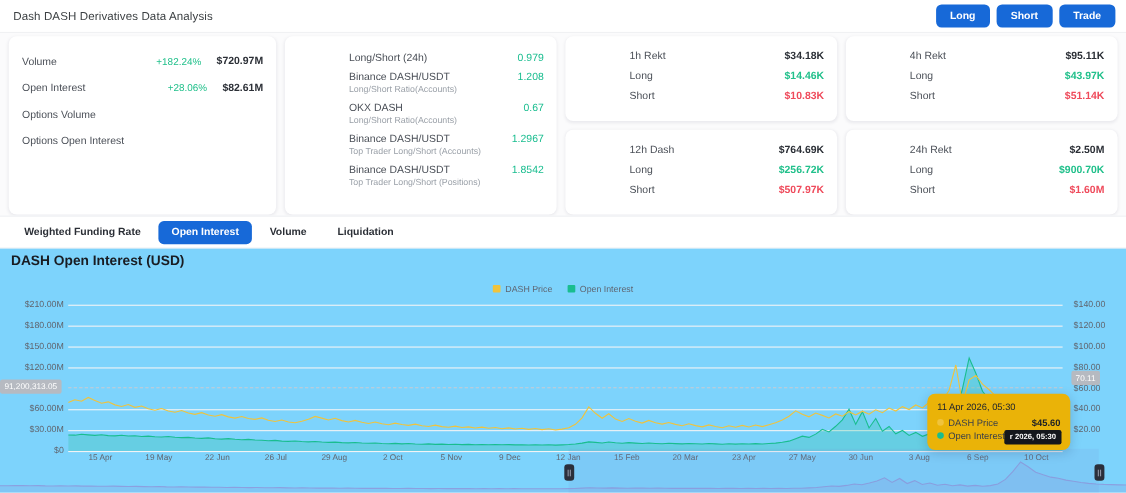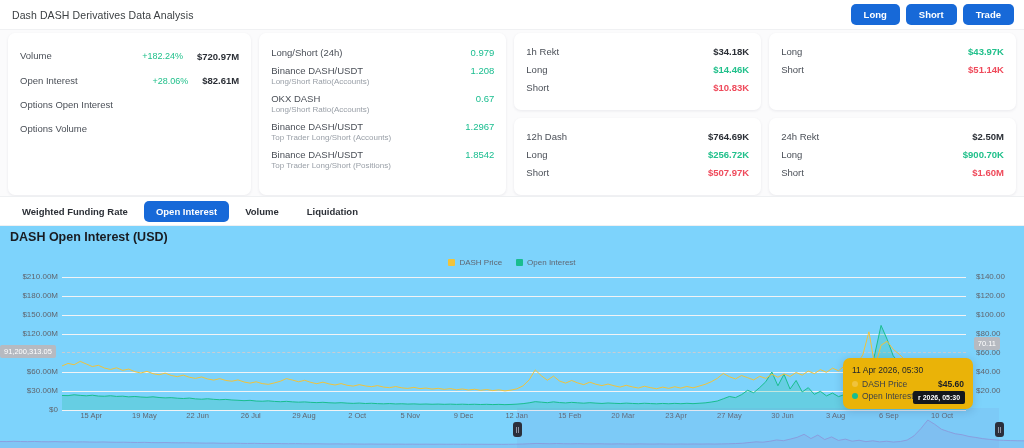--- a/index.html
+++ b/index.html
@@ -46,21 +46,21 @@
   .row-lbl { font-size: 9.5px; color: #4a4f57; }
   .row-sub { font-size: 8px; color: #9aa0a8; margin-top: 1px; display:block; }
   .row-left { display: flex; flex-direction: column; }
   .row-right { display: flex; align-items: center; gap: 14px; }
   .pct-up { font-size: 9px; color: #21c08b; }
   .val { font-size: 9.5px; color: #2b2f36; font-weight: bold; }
   .val-green { font-size: 9.5px; color: #21c08b; font-weight: bold; }
   .val-red { font-size: 9.5px; color: #ef4a5b; font-weight: bold; }
   .val-teal { font-size: 9.5px; color: #19bd8f; }
   .row-b { padding: 7px 0 6px 0; }
-  .row-s { padding: 4px 0 3px 0; }
+  .row-s { padding: 4px 0 3px 0; margin-left: 46px; }
 
   
   .tabs-wrap {
     position: absolute; top: 196px; left: 0; width: 1024px; height: 30px;
     background: #ffffff; border-top: 1px solid #eef0f2; border-bottom: 1px solid #eef0f2;
     display: flex; align-items: center; padding-left: 10px; gap: 4px;
   }
   .tab {
     font-size: 9.5px; font-weight: bold; color: #2b2f36; padding: 5px 12px;
     border-radius: 5px; cursor: pointer;
@@ -145,27 +145,27 @@
         </span>
       </div>
       <div class="row row-b">
         <span class="row-lbl">Open Interest</span>
         <span class="row-right">
           <span class="pct-up">+28.06%</span>
           <span class="val">$82.61M</span>
         </span>
       </div>
       <div class="row row-b">
+        <span class="row-lbl">Options Volume</span>
+        <span class="val"></span>
+      </div>
+      <div class="row row-b">
         <span class="row-lbl">Options Open Interest</span>
         <span class="val"></span>
       </div>
-      <div class="row row-b">
-        <span class="row-lbl">Options Volume</span>
-        <span class="val"></span>
-      </div>
     </div>
 
     <div class="card card-b">
       <div class="row row-s">
         <span class="row-left">
           <span class="row-lbl">Long/Short (24h)</span>
         </span>
         <span class="val-teal">0.979</span>
       </div>
       <div class="row row-s">
@@ -224,20 +224,24 @@
         </div>
         <div class="row row-s">
           <span class="row-lbl">Short</span>
           <span class="val-red">$507.97K</span>
         </div>
       </div>
     </div>
 
     <div class="col-stack">
       <div class="card card-small">
+        <div class="row row-s">
+          <span class="row-lbl">4h Rekt</span>
+          <span class="val">$95.11K</span>
+        </div>
         <div class="row row-s">
           <span class="row-lbl">Long</span>
           <span class="val-green">$43.97K</span>
         </div>
         <div class="row row-s">
           <span class="row-lbl">Short</span>
           <span class="val-red">$51.14K</span>
         </div>
       </div>
       <div class="card card-small">

